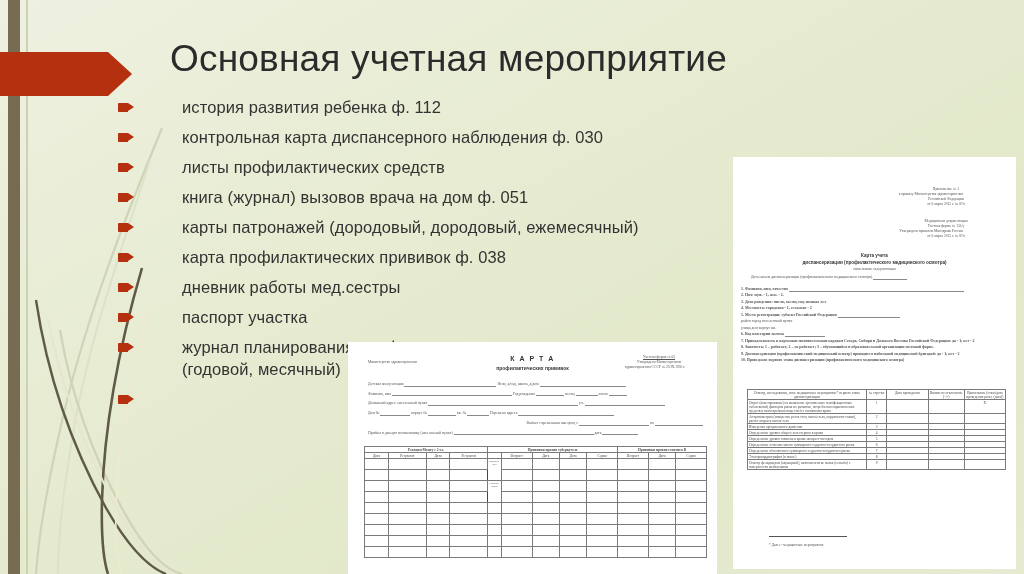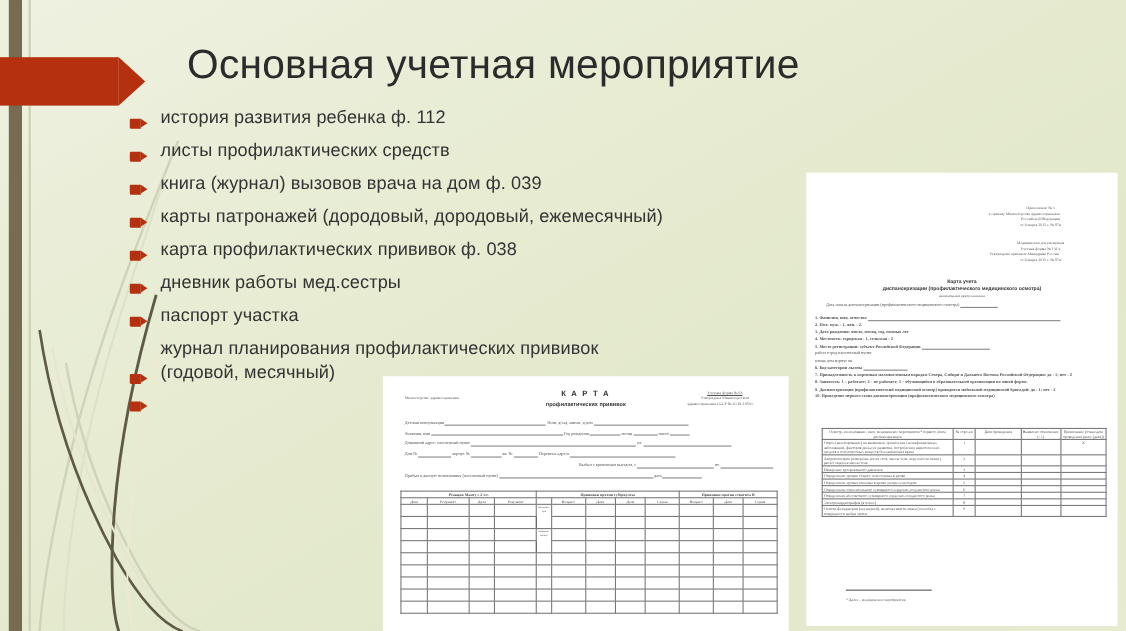--- a/index.html
+++ b/index.html
@@ -84,22 +84,23 @@
 
   
   .bullets {
     position: absolute;
     left: 118px;
     top: 96px;
     width: 620px;
   }
   .bullet-row {
     display: flex;
-    align-items: flex-end;
+    align-items: flex-start;
     margin-bottom: 8px;
+    gap: 36px;
   }
   .bullet-marker {
     position: relative;
     flex: 0 0 auto;
     width: 16px;
     height: 11px;
     margin-top: 6px;
     margin-right: 12px;
   }
   .bullet-marker .m-body {
@@ -232,28 +233,35 @@
           <span class="m-body"></span>
           <span class="m-tip"></span>
         </span>
       <span class="bullet-text">история развития ребенка ф. 112</span>
     </div>
     <div class="bullet-row">
       <span class="bullet-marker">
           <span class="m-body"></span>
           <span class="m-tip"></span>
         </span>
+      <span class="bullet-text">контрольная карта диспансерного наблюдения ф. 030</span>
+    </div>
+    <div class="bullet-row">
+      <span class="bullet-marker">
+          <span class="m-body"></span>
+          <span class="m-tip"></span>
+        </span>
       <span class="bullet-text">листы профилактических средств</span>
     </div>
     <div class="bullet-row">
       <span class="bullet-marker">
           <span class="m-body"></span>
           <span class="m-tip"></span>
         </span>
-      <span class="bullet-text">книга (журнал) вызовов врача на дом ф. 039</span>
+      <span class="bullet-text">книга (журнал) вызовов врача на дом ф. 051</span>
     </div>
     <div class="bullet-row">
       <span class="bullet-marker">
           <span class="m-body"></span>
           <span class="m-tip"></span>
         </span>
       <span class="bullet-text">карты патронажей (дородовый, дородовый, ежемесячный)</span>
     </div>
     <div class="bullet-row">
       <span class="bullet-marker">

